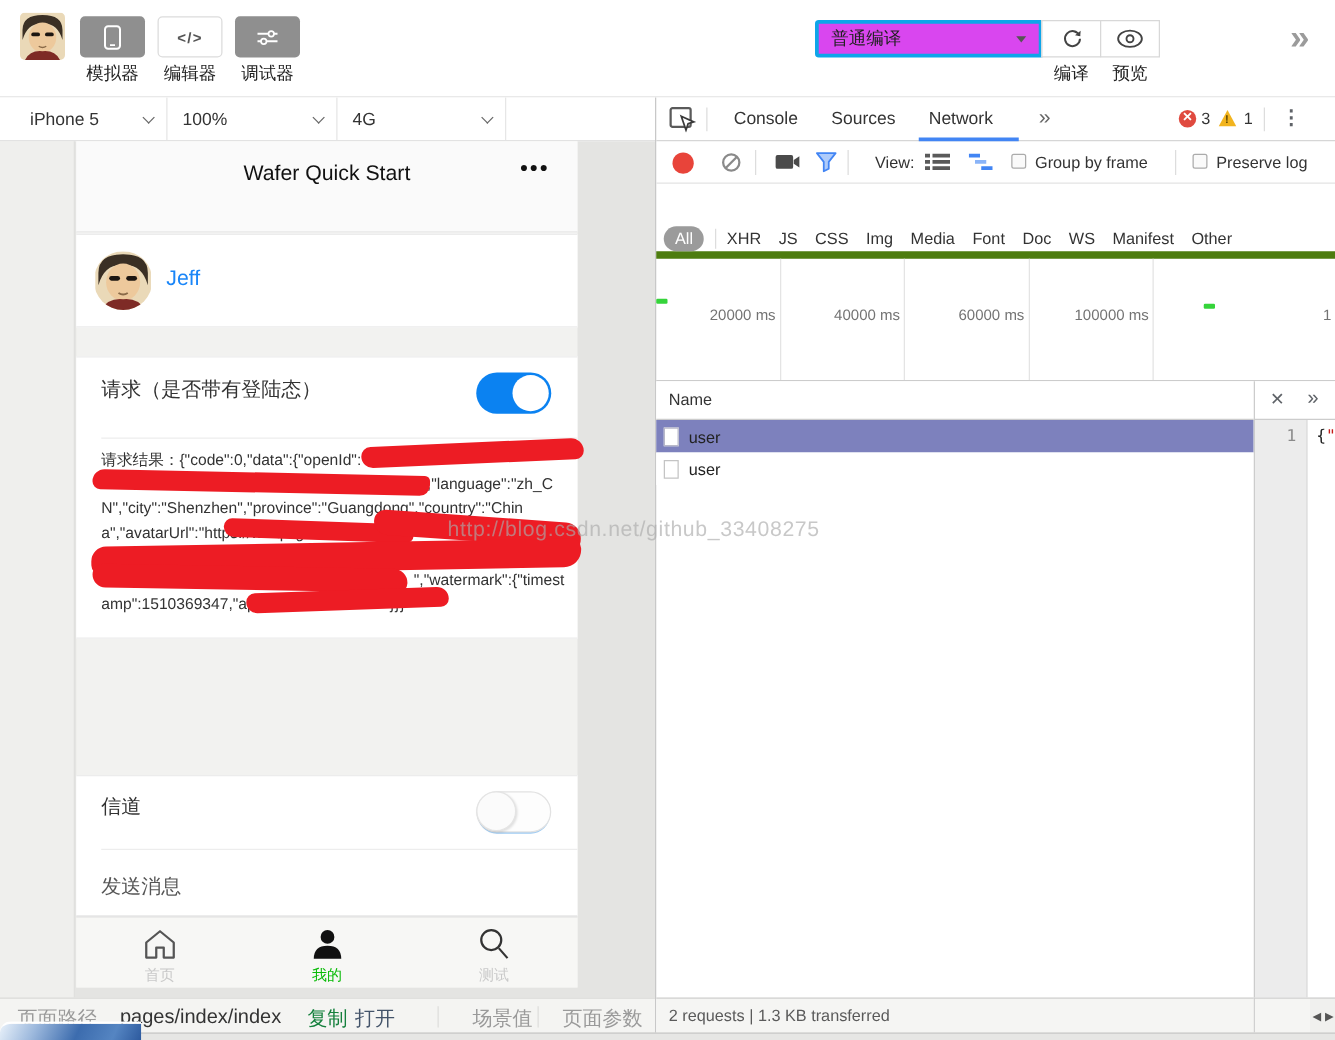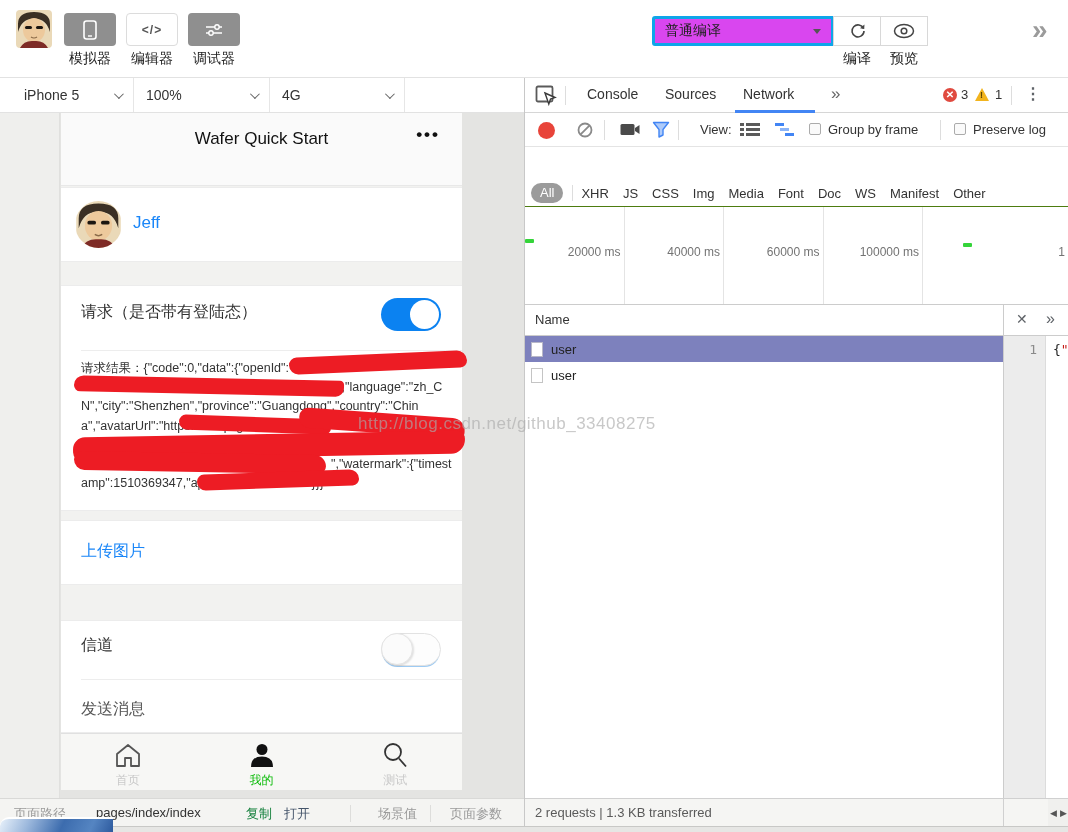--- a/index.html
+++ b/index.html
@@ -71,21 +71,21 @@
   .tab { flex:1; display:flex; flex-direction:column; align-items:center; justify-content:center; padding-top:4px; }
   .tab .ticon { height:32px; display:flex; align-items:center; justify-content:center; }
   .tab .tlabel { font-size:12px; margin-top:1px; }
   .tlabel.dim { color:#c9c9c9; }
   .tlabel.active { color:#09bb07; }
 
   
   .watermark { position:absolute; left:358px; top:414px; font-size:17px; letter-spacing:0.5px; color:rgba(170,170,170,0.65); z-index:6; white-space:nowrap; }
 
   
-  .status-bar { position:absolute; left:0; top:798px; width:524px; height:28px; background:#f4f4f2; border-top:1px solid #d9d9d7; font-size:13px; }
+  .status-bar { position:absolute; left:0; top:798px; width:524px; height:28px; background:#f4f4f2; border-top:1px solid #d9d9d7; font-size:16px; }
   .status-bar span { position:absolute; top:6px; }
   .st-pathlbl { left:14px; color:#9a9a9a; }
   .st-path { left:96px; color:#333; }
   .st-copy { left:246px; color:#15803d; }
   .st-open { left:284px; color:#44546a; }
   .st-sep { position:absolute; top:5px; width:1px; height:17px; background:#dddddb; }
   .st-sep1 { left:350px; } .st-sep2 { left:430px; }
   .st-scene { left:378px; color:#9a9a9a; }
   .st-params { left:450px; color:#9a9a9a; }
 
@@ -127,21 +127,21 @@
   .pl-lbl { position:absolute; left:448px; top:9px; font-size:13px; color:#333; white-space:nowrap; }
 
   .dt-filterrow { position:absolute; left:0; top:69px; width:100%; height:33px; }
   .filter-input { position:absolute; left:8px; top:5px; width:176px; height:22px; border:1px solid #c9c9c9; background:#fff; font-size:13px; padding:0 6px; color:#333; font-family:"Liberation Sans",sans-serif; }
   .filter-input::placeholder { color:#9a9a9a; }
   .cb-regex { position:absolute; left:190px; top:9px; }
   .regex-lbl { position:absolute; left:209px; top:8px; font-size:13px; color:#333; }
   .cb-hide { position:absolute; left:258px; top:9px; }
   .hide-lbl { position:absolute; left:277px; top:8px; font-size:13px; color:#333; }
 
-  .dt-pills { position:absolute; left:0; top:102px; width:100%; height:27px; border-bottom:1px solid #4d7c0f; display:flex; align-items:center; }
+  .dt-pills { position:absolute; left:0; top:102px; width:100%; height:27px; border-bottom:6px solid #4d7c0f; display:flex; align-items:center; }
   .pill-all { margin-left:6px; background:#9b9b9b; color:#fff; border-radius:10px; padding:2px 9px 3px; font-size:13px; }
   .pill-sep { width:1px; height:16px; background:#ddd; margin:0 8px 0 9px; }
   .pill { font-size:13px; color:#333; margin-right:14px; }
 
   .dt-timeline { position:absolute; left:0; top:129px; width:100%; height:98px; border-bottom:1px solid #ccc; display:flex; }
   .tl-col { height:100%; border-right:1px solid #e4e4e4; position:relative; }
   .tl-col .tick { position:absolute; right:3px; top:6px; font-size:12px; color:#737373; white-space:nowrap;margin-top:32px; }
   .tlc { width:99.5px; } .tl-last { flex:1; border-right:none; }
   .gdash { position:absolute; width:9px; height:4px; background:#35d43a; border-radius:1px; }
   .gd1 { left:0px; top:32px; } .gd2 { left:438px; top:36px; }
@@ -296,23 +296,20 @@
         </div>
         <div class="scrib s1"></div>
         <div class="scrib s2"></div>
         <div class="scrib s3"></div>
         <div class="scrib s4"></div>
         <div class="scrib s5"></div>
         <div class="scrib s6"></div>
         <div class="scrib s7"></div>
       </div>
 
-      <div class="card upload-card">
-        <div class="upload-label">上传图片</div>
-      </div>
 
       <div class="card chan-card">
         <div class="chan-label">信道</div>
         <div class="toggle toggle-off">
             <div class="knob"></div>
           </div>
         <div class="chan-divider"></div>
         <div class="send-label">发送消息</div>
       </div>
 

